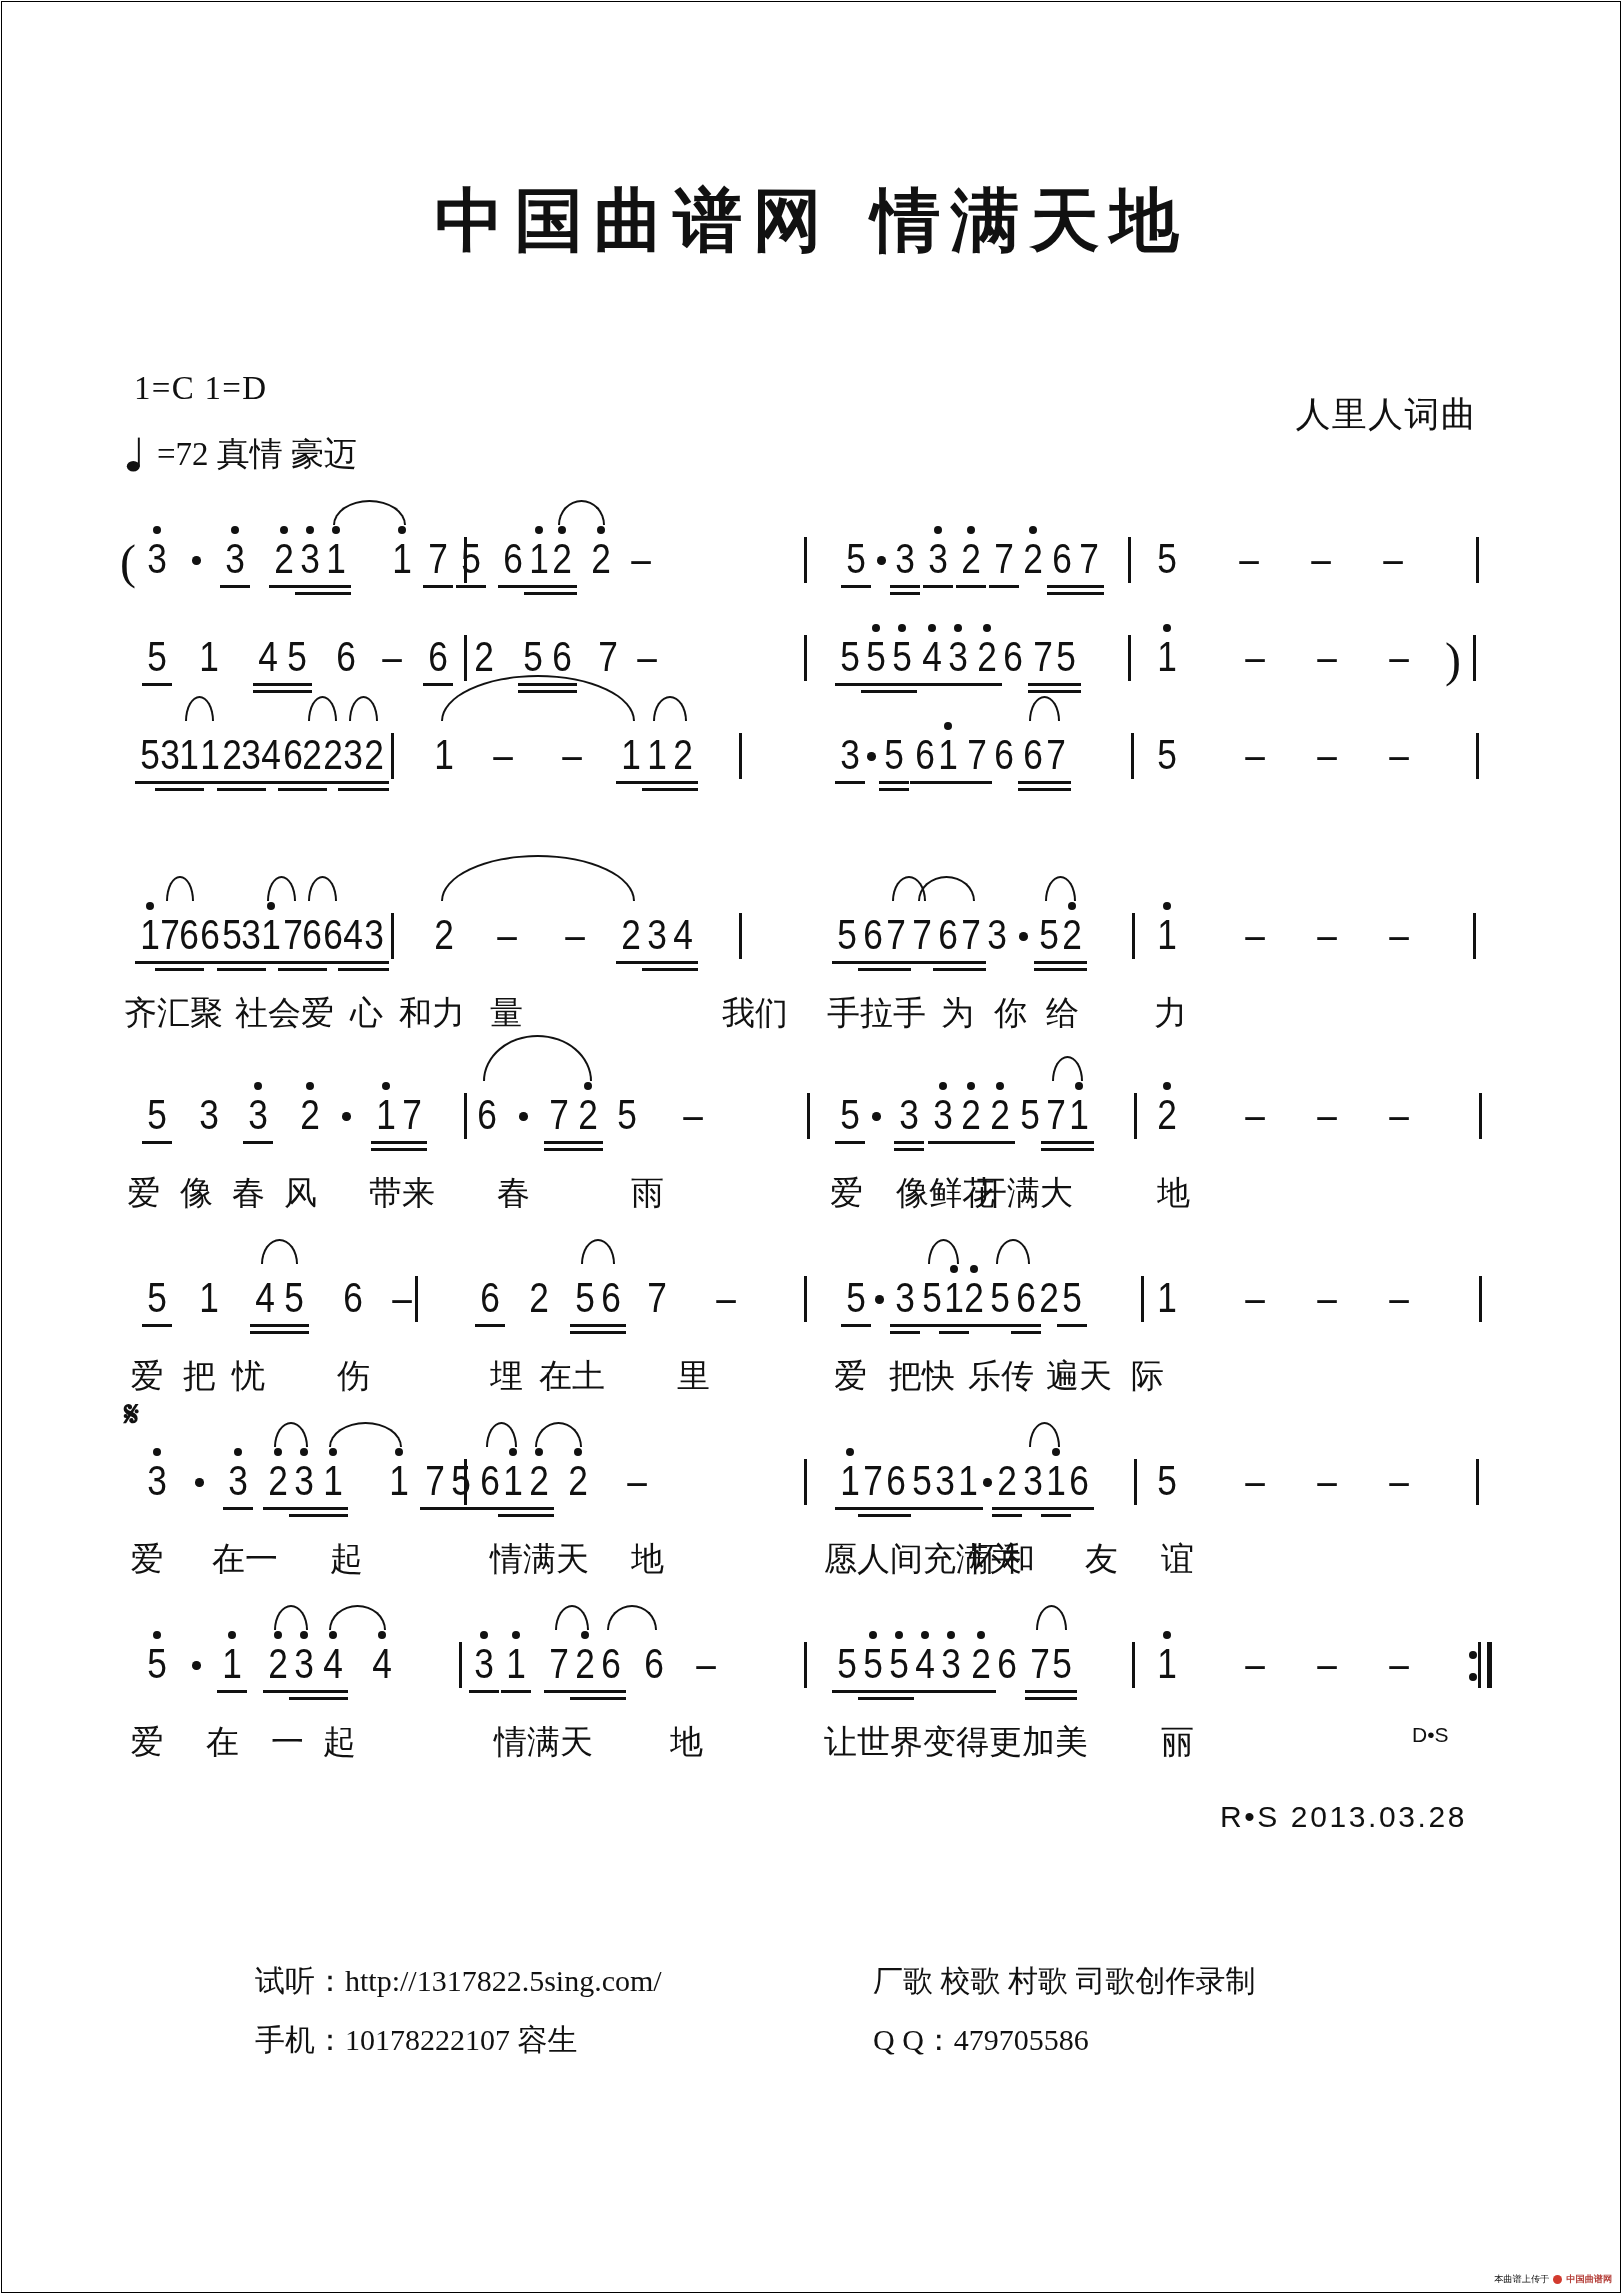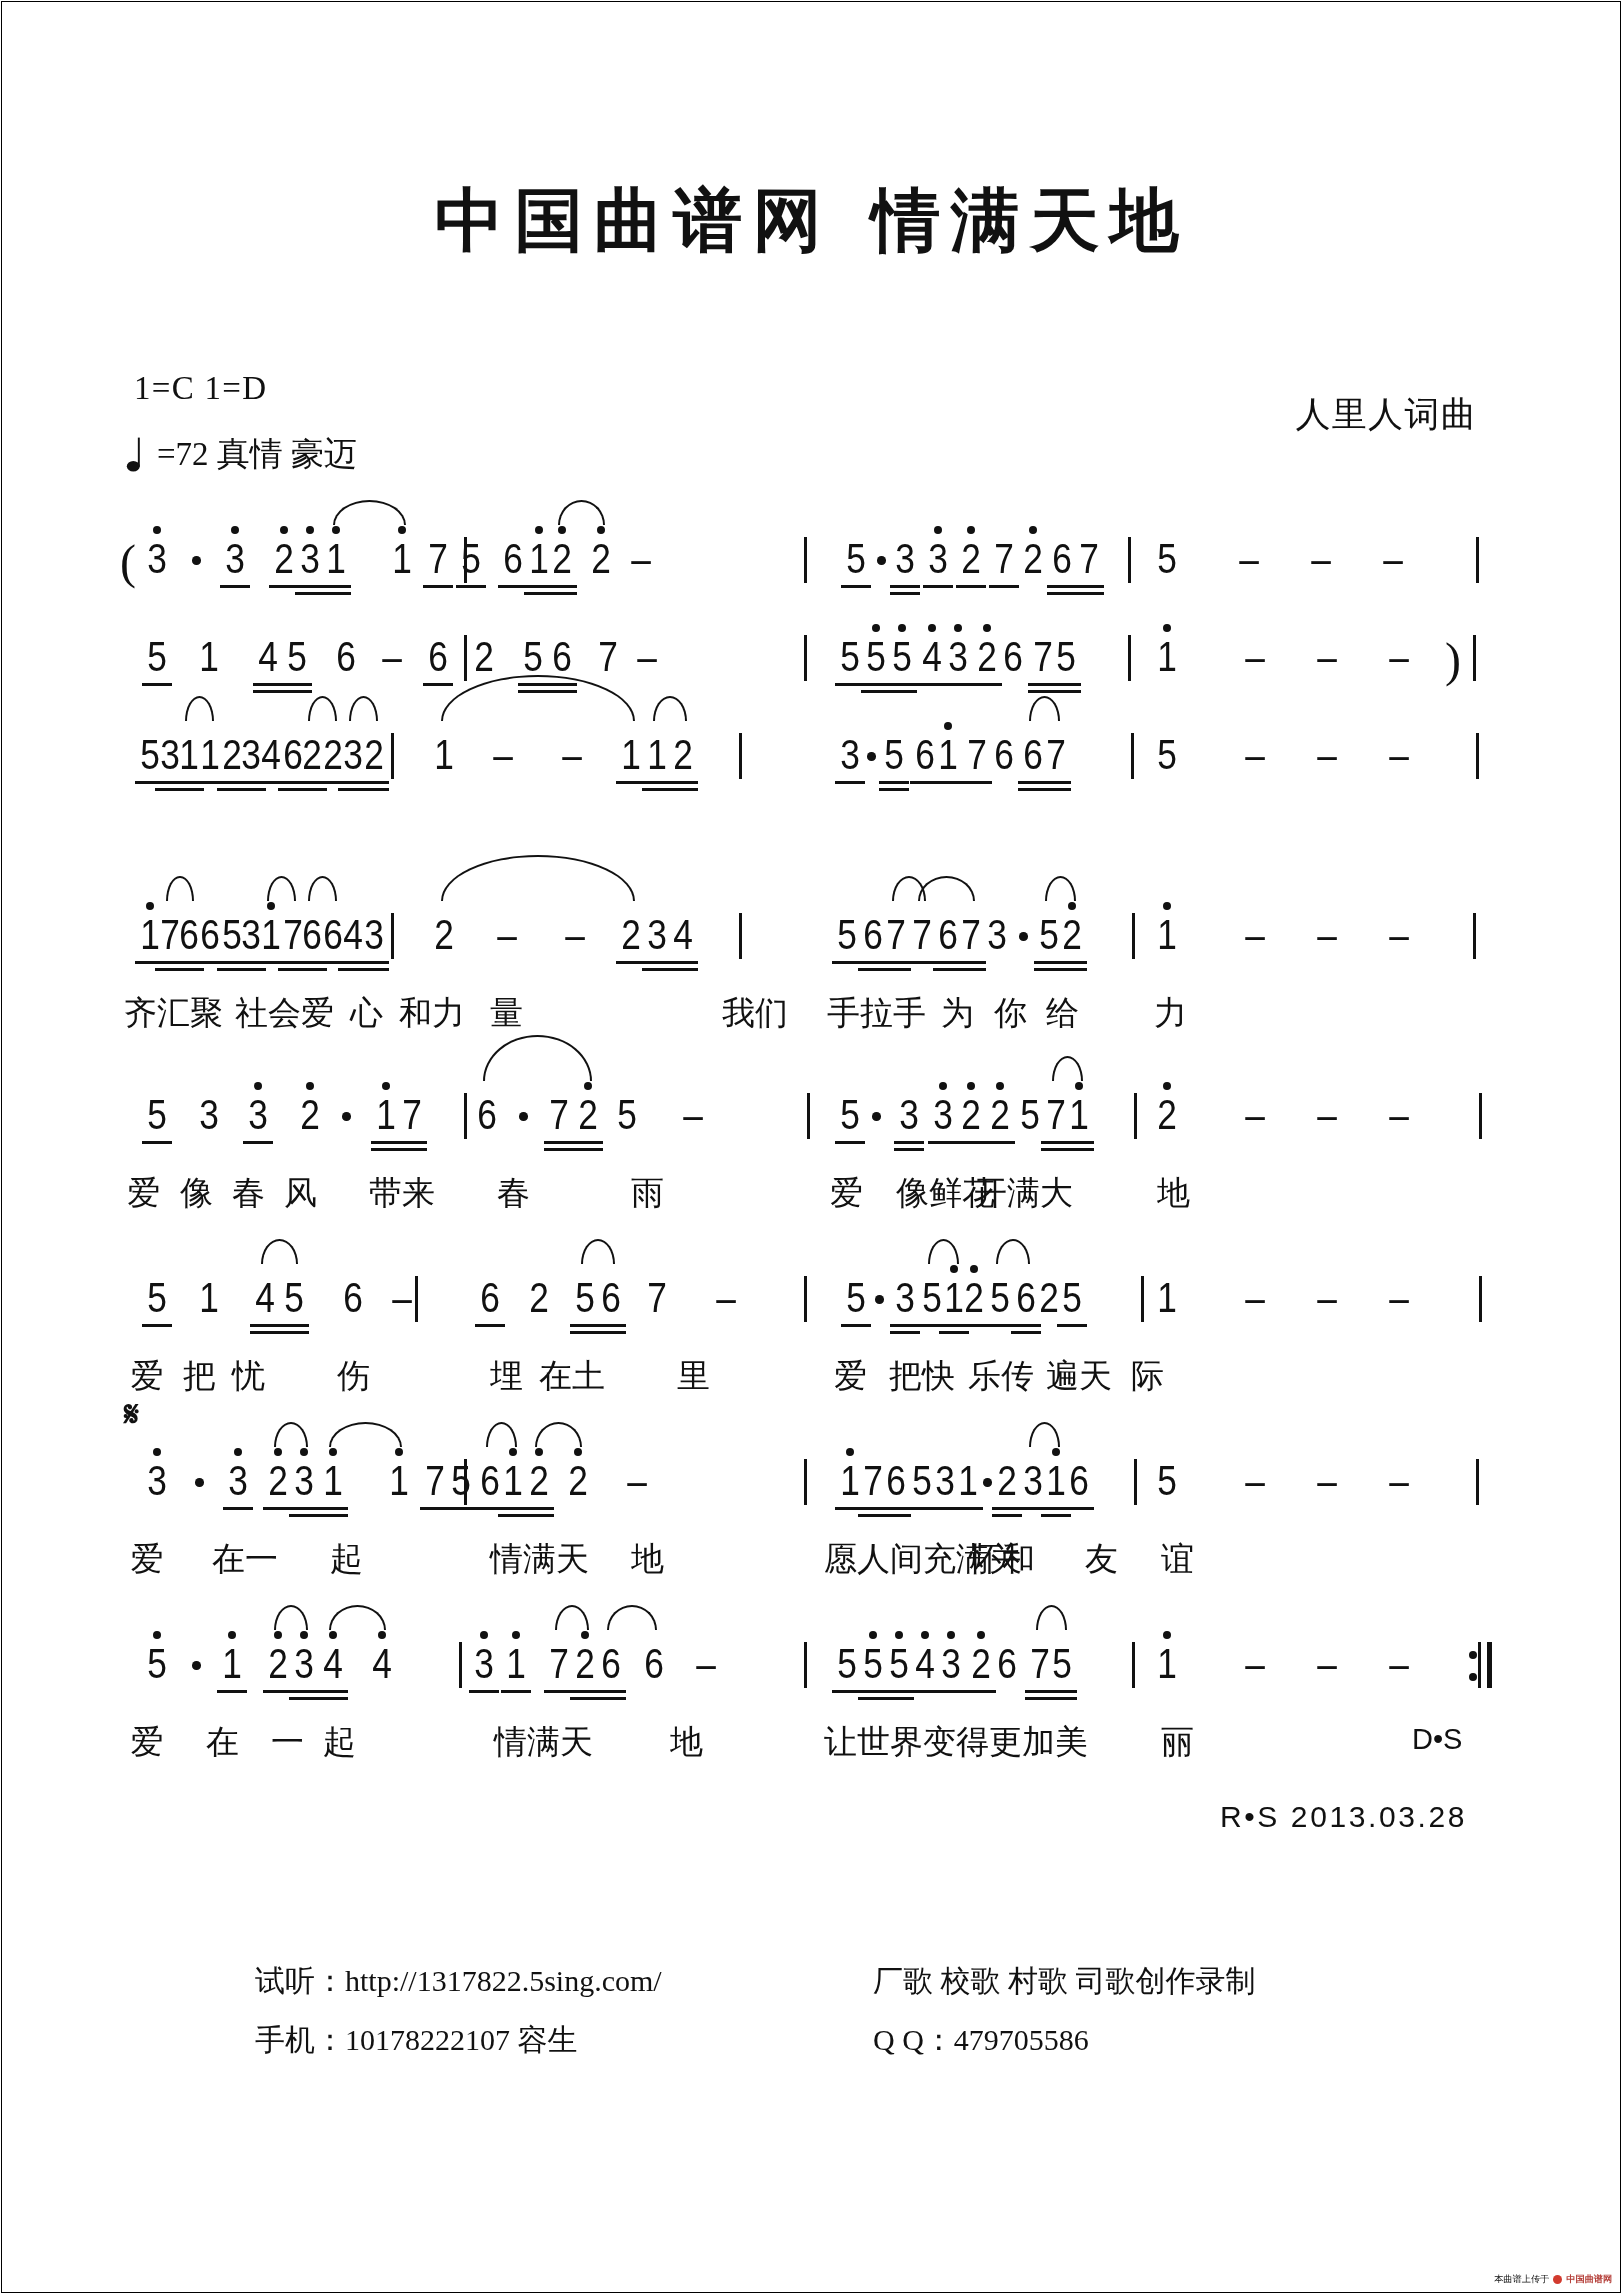--- a/index.html
+++ b/index.html
@@ -31,21 +31,21 @@
   .tok .dotdur { position:absolute; left:50%; top:39px; width:8.5px; height:8.5px; margin-left:-3.9px;
                  background:#111; border-radius:50%; }
   .slur { position:absolute; border:2.6px solid #111; border-bottom:none; border-left-color:#111;
           border-radius:50% 50% 0 0 / 100% 100% 0 0; height:25px; top:-17px; box-sizing:border-box; }
   .bar { position:absolute; top:19.6px; width:3.3px; height:46px; background:#111; }
   .bar.final-repeat { width:4.6px; }
   .paren { position:absolute; top:17px; font-size:48px; font-family:"Liberation Serif",serif; }
   .lyrics { position:absolute; top:98px; left:0; width:100%; height:46px; }
   .ly { position:absolute; font-size:33px; font-family:"DejaVu Sans",sans-serif; white-space:nowrap; }
   .segno { position:absolute; font-size:35px; font-family:"DejaVu Serif",serif; font-weight:bold; }
-  .ds { position:absolute; font-size:29px; font-family:"Liberation Sans",sans-serif;text-align:center; }
+  .ds { position:absolute; font-size:21px; font-family:"Liberation Sans",sans-serif;text-align:center; }
   .date { position:absolute; right:157px; top:1800px; font-size:30px; letter-spacing:2.6px;
           font-family:"Liberation Sans",sans-serif; }
   .foot { position:absolute; font-size:30px; font-family:"Liberation Serif","DejaVu Serif",serif; white-space:nowrap; }
   .watermark { position:absolute; right:11.8px; bottom:9.2px; font-size:9.2px; display:flex; align-items:center; gap:3.9px;
                font-family:"DejaVu Sans",sans-serif; }
   .watermark .brand { color:#b5413b; font-weight:bold; }
   .watermark .logo { width:9.2px; height:9.2px; border-radius:50%; background:#d23a2e; display:inline-block; }
 </style>
 </head>
 <body>

